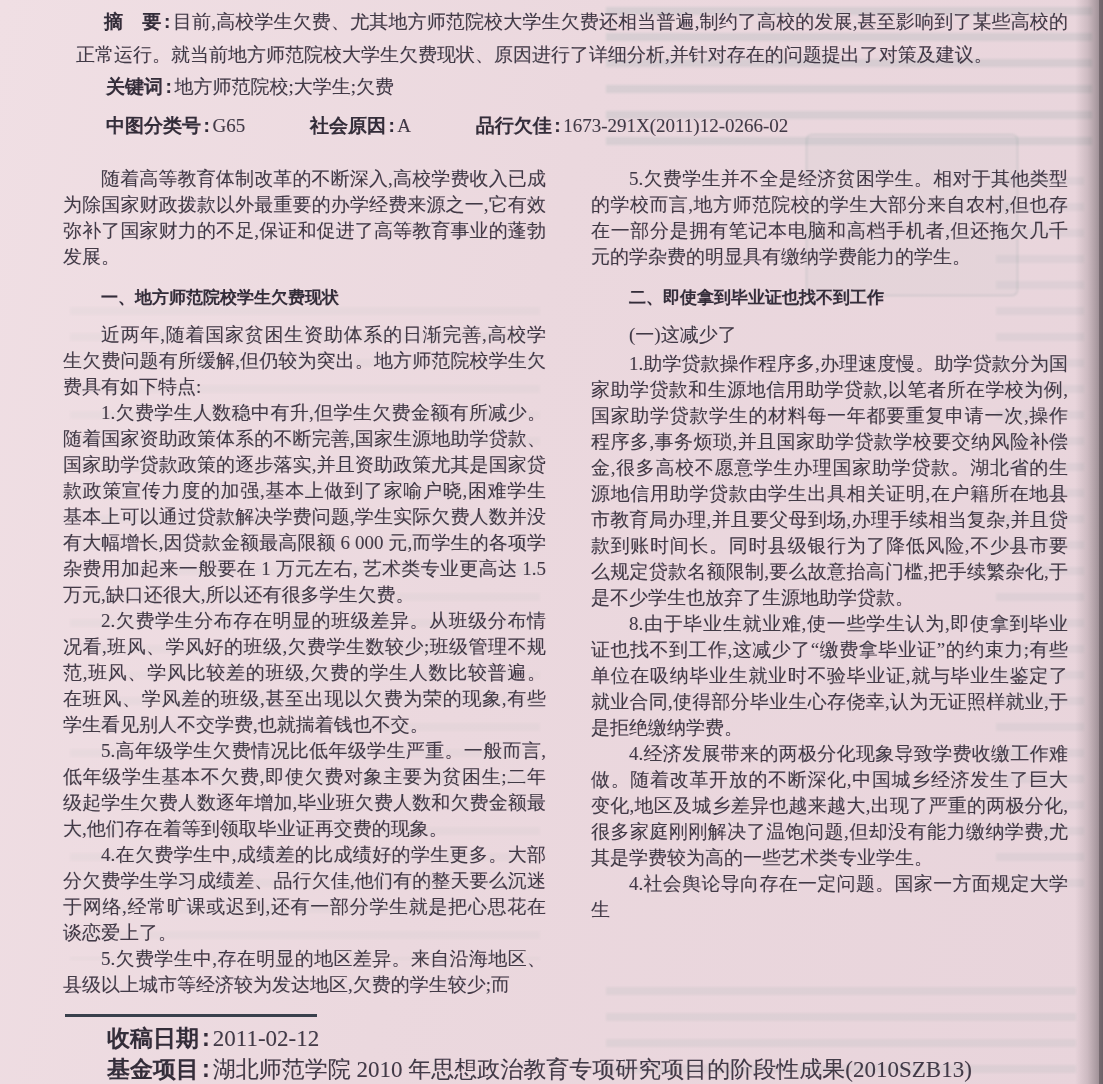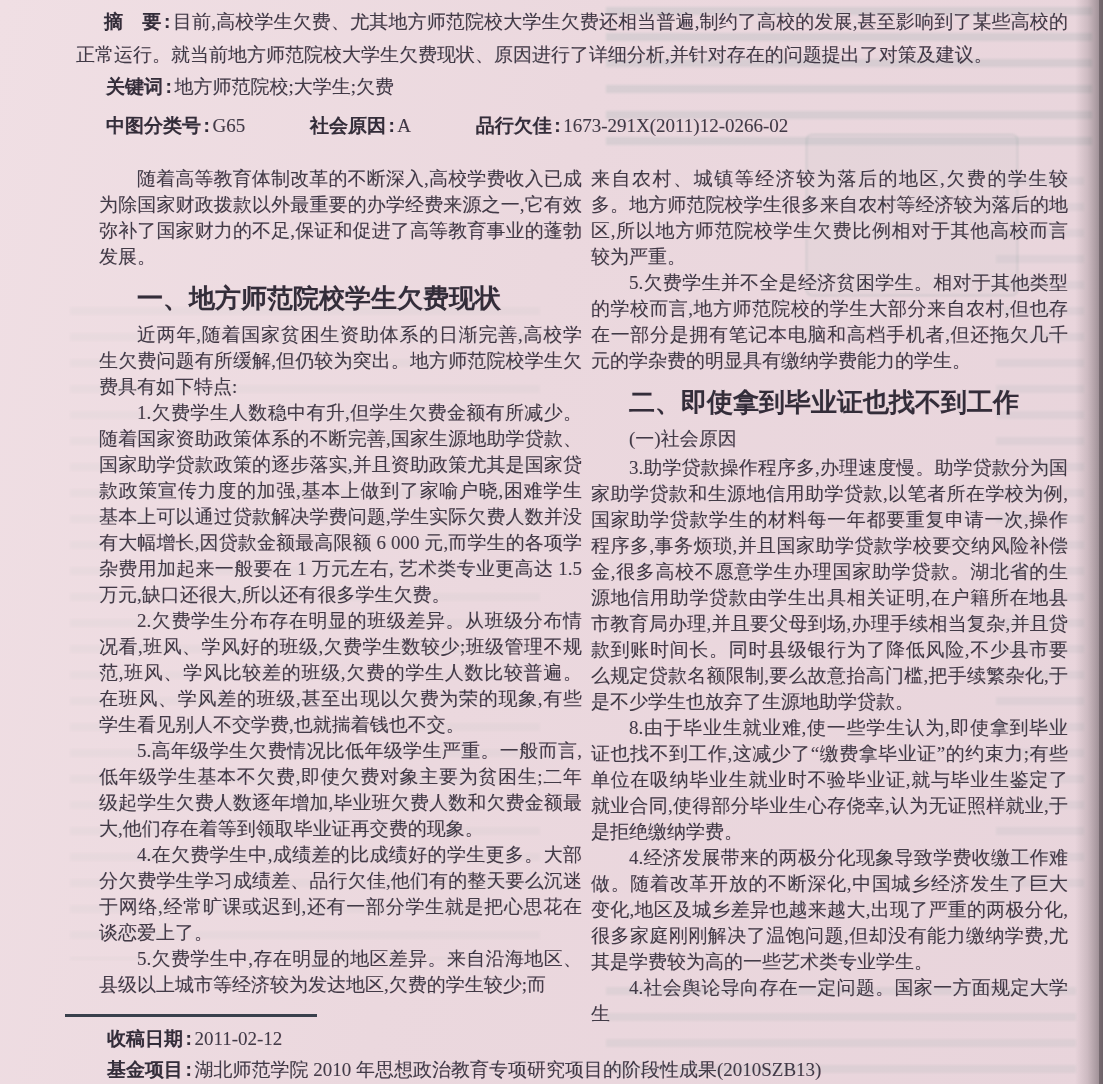--- a/index.html
+++ b/index.html
@@ -43,33 +43,33 @@
   .abstract{margin:0;text-align:justify;text-indent:28px;}
   .kw{margin:1px 0 6px;padding-left:30px;}
   .clc{margin:5px 0 0;padding-left:30px;}
   .seg{margin-right:60px;white-space:nowrap;}
 
   .col{
     position:absolute;top:166px;
     font-size:19px;line-height:26px;text-align:justify;
     text-shadow:.4px 0 rgba(175,70,100,.16),-.4px 0 rgba(60,130,150,.16);
   }
-  .col.left{left:63px;width:483px;margin-left:36px;}
+  .col.left{left:63px;width:483px;}
   .col.right{left:591px;width:477px;}
   .block{margin:0;}
   .block.indent{text-indent:38px;}
   .block.heading{
     font-weight:bold;font-family:"Liberation Sans","DejaVu Sans",sans-serif;
-    font-size:26px;color:#332d39;margin:15px 0 11px;text-indent:38px;
+    font-size:17px;color:#332d39;margin:15px 0 11px;text-indent:38px;
   }
   .block.subheading{margin:5px 0 3px;text-indent:38px;}
 
   footer{
     position:absolute;left:65px;top:1014px;width:1005px;
-    font-size:19px;line-height:29px;
+    font-size:23px;line-height:29px;
     text-shadow:.4px 0 rgba(175,70,100,.16),-.4px 0 rgba(60,130,150,.16);
   }
   .rule{width:252px;height:2.5px;background:#39404c;margin:0 0 7px 0;}
   footer p{margin:0;padding-left:42px;}
 </style>
 </head>
 <body>
 
 <div class="page">
 
@@ -93,25 +93,24 @@
       <p class="block paragraph indent">随着高等教育体制改革的不断深入,高校学费收入已成为除国家财政拨款以外最重要的办学经费来源之一,它有效弥补了国家财力的不足,保证和促进了高等教育事业的蓬勃发展。</p>
       <p class="block heading indent">一、地方师范院校学生欠费现状</p>
       <p class="block paragraph indent">近两年,随着国家贫困生资助体系的日渐完善,高校学生欠费问题有所缓解,但仍较为突出。地方师范院校学生欠费具有如下特点:</p>
       <p class="block paragraph indent">1.欠费学生人数稳中有升,但学生欠费金额有所减少。随着国家资助政策体系的不断完善,国家生源地助学贷款、国家助学贷款政策的逐步落实,并且资助政策尤其是国家贷款政策宣传力度的加强,基本上做到了家喻户晓,困难学生基本上可以通过贷款解决学费问题,学生实际欠费人数并没有大幅增长,因贷款金额最高限额 6 000 元,而学生的各项学杂费用加起来一般要在 1 万元左右, 艺术类专业更高达 1.5 万元,缺口还很大,所以还有很多学生欠费。</p>
       <p class="block paragraph indent">2.欠费学生分布存在明显的班级差异。从班级分布情况看,班风、学风好的班级,欠费学生数较少;班级管理不规范,班风、学风比较差的班级,欠费的学生人数比较普遍。在班风、学风差的班级,甚至出现以欠费为荣的现象,有些学生看见别人不交学费,也就揣着钱也不交。</p>
       <p class="block paragraph indent">5.高年级学生欠费情况比低年级学生严重。一般而言,低年级学生基本不欠费,即使欠费对象主要为贫困生;二年级起学生欠费人数逐年增加,毕业班欠费人数和欠费金额最大,他们存在着等到领取毕业证再交费的现象。</p>
       <p class="block paragraph indent">4.在欠费学生中,成绩差的比成绩好的学生更多。大部分欠费学生学习成绩差、品行欠佳,他们有的整天要么沉迷于网络,经常旷课或迟到,还有一部分学生就是把心思花在谈恋爱上了。</p>
       <p class="block paragraph indent">5.欠费学生中,存在明显的地区差异。来自沿海地区、县级以上城市等经济较为发达地区,欠费的学生较少;而</p>
     </section>
   <section class="col right">
-      <p class="block paragraph">来自农村、城镇等经济较为落后的地区,欠费的学生较多。地方师范院校学生很多来自农村等经济较为落后的地区,所以地方师范院校学生欠费比例相对于其他高校而言较为严重。</p>
       <p class="block paragraph indent">5.欠费学生并不全是经济贫困学生。相对于其他类型的学校而言,地方师范院校的学生大部分来自农村,但也存在一部分是拥有笔记本电脑和高档手机者,但还拖欠几千元的学杂费的明显具有缴纳学费能力的学生。</p>
       <p class="block heading indent">二、即使拿到毕业证也找不到工作</p>
-      <p class="block subheading indent">(一)社会原因</p>
-      <p class="block paragraph indent">3.助学贷款操作程序多,办理速度慢。助学贷款分为国家助学贷款和生源地信用助学贷款,以笔者所在学校为例,国家助学贷款学生的材料每一年都要重复申请一次,操作程序多,事务烦琐,并且国家助学贷款学校要交纳风险补偿金,很多高校不愿意学生办理国家助学贷款。湖北省的生源地信用助学贷款由学生出具相关证明,在户籍所在地县市教育局办理,并且要父母到场,办理手续相当复杂,并且贷款到账时间长。同时县级银行为了降低风险,不少县市要么规定贷款名额限制,要么故意抬高门槛,把手续繁杂化,于是不少学生也放弃了生源地助学贷款。</p>
+      <p class="block subheading indent">(一)这减少了</p>
+      <p class="block paragraph indent">1.助学贷款操作程序多,办理速度慢。助学贷款分为国家助学贷款和生源地信用助学贷款,以笔者所在学校为例,国家助学贷款学生的材料每一年都要重复申请一次,操作程序多,事务烦琐,并且国家助学贷款学校要交纳风险补偿金,很多高校不愿意学生办理国家助学贷款。湖北省的生源地信用助学贷款由学生出具相关证明,在户籍所在地县市教育局办理,并且要父母到场,办理手续相当复杂,并且贷款到账时间长。同时县级银行为了降低风险,不少县市要么规定贷款名额限制,要么故意抬高门槛,把手续繁杂化,于是不少学生也放弃了生源地助学贷款。</p>
       <p class="block paragraph indent">8.由于毕业生就业难,使一些学生认为,即使拿到毕业证也找不到工作,这减少了“缴费拿毕业证”的约束力;有些单位在吸纳毕业生就业时不验毕业证,就与毕业生鉴定了就业合同,使得部分毕业生心存侥幸,认为无证照样就业,于是拒绝缴纳学费。</p>
       <p class="block paragraph indent">4.经济发展带来的两极分化现象导致学费收缴工作难做。随着改革开放的不断深化,中国城乡经济发生了巨大变化,地区及城乡差异也越来越大,出现了严重的两极分化,很多家庭刚刚解决了温饱问题,但却没有能力缴纳学费,尤其是学费较为高的一些艺术类专业学生。</p>
       <p class="block paragraph indent">4.社会舆论导向存在一定问题。国家一方面规定大学生</p>
     </section>
 
   <footer>
     <div class="rule"></div>
     <p><b>收稿日期:</b><span>2011-02-12</span></p>
     <p><b>基金项目:</b><span>湖北师范学院 2010 年思想政治教育专项研究项目的阶段性成果(2010SZB13)</span></p>
   </footer>

